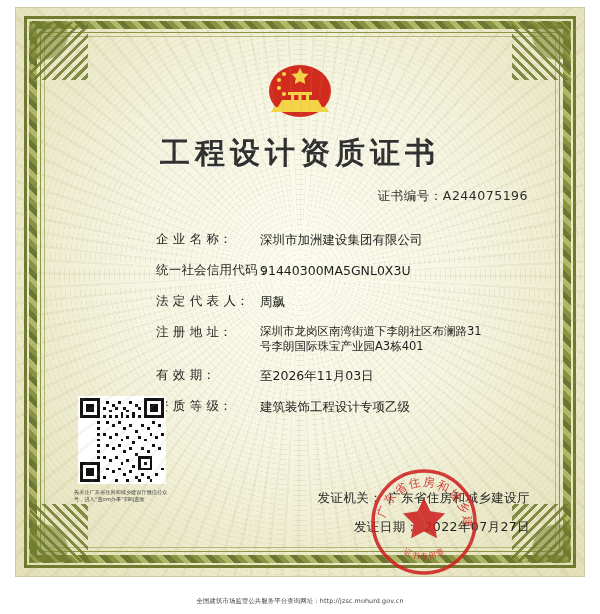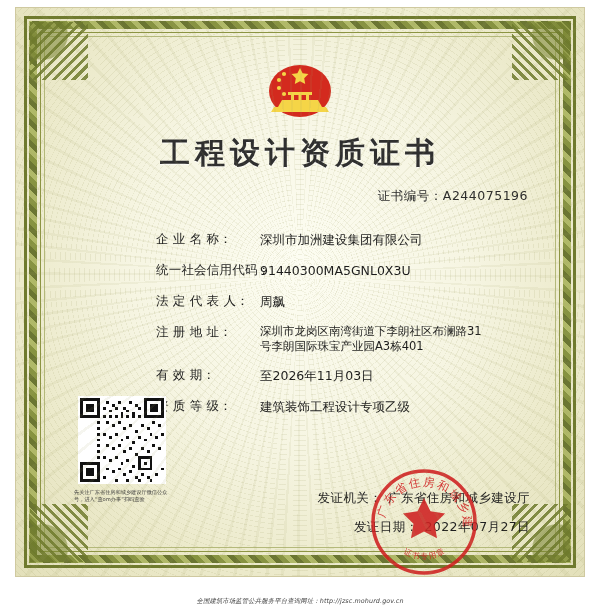--- a/index.html
+++ b/index.html
@@ -258,21 +258,20 @@
   .footer {
     position: absolute;
     left: 0;
     right: 0;
     bottom: 8px;
     text-align: center;
     font-size: 6.4px;
     line-height: 9px;
     color: #444444;
     letter-spacing: 0.1px;
-    font-style: italic;
   }
 </style>
 </head>
 <body>
 
 <div class="page">
   <div class="cert">
 
     <div class="border-outer"></div>
     <div class="border-mid"></div>

